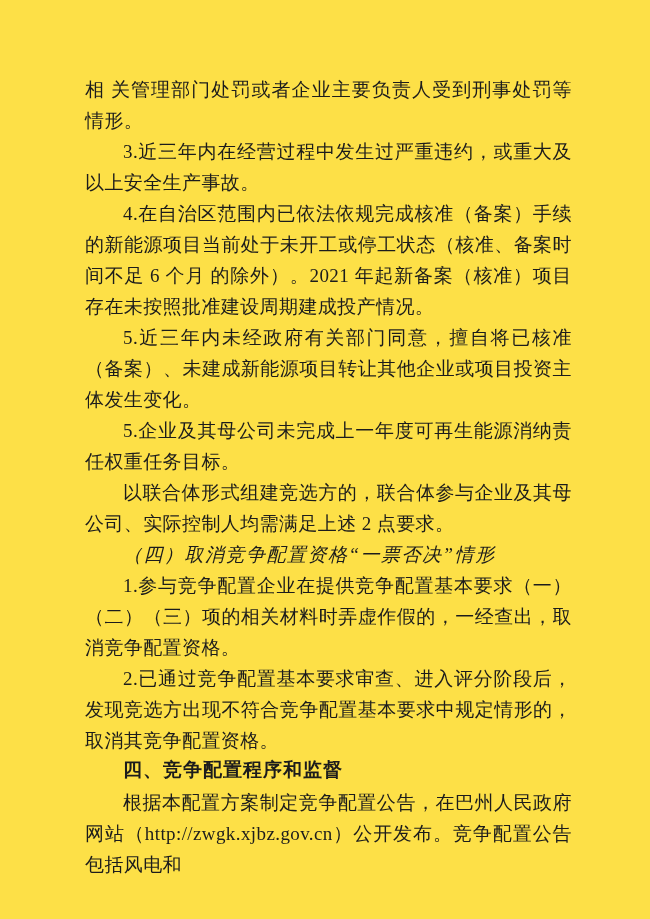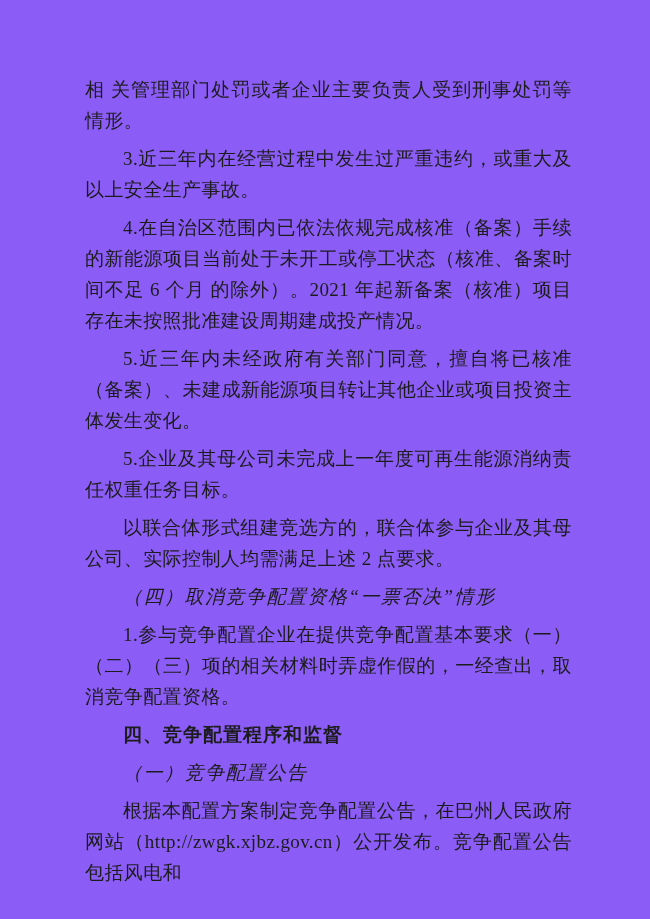--- a/index.html
+++ b/index.html
@@ -4,65 +4,64 @@
 <style>
   html, body {
     margin: 0;
     padding: 0;
     background: #ffffff;
   }
   .page {
     position: relative;
     width: 650px;
     height: 919px;
-    background: #8b5cf6;
+    background: #fde047;
     overflow: hidden;
     font-family: "Liberation Serif", "DejaVu Serif", serif;
     color: #1c1c1c;
   }
   .content {
     position: absolute;
     left: 85px;
     top: 74px;
     width: 487px;
   }
   .content p {
     margin: 0;
     font-size: 19px;
     line-height: 31px;
     text-align: justify;
     text-align-last: left;
     letter-spacing: 0.4px;
   }
   .content p.indent {
     text-indent: 2em;
-    margin-top: 7px;
   }
   
   .content p.kai {
     font-style: italic;
     letter-spacing: 1.5px;
   }
   
   .content p.hei {
-    font-family: Liberation Sans, sans-serif;
+    font-family: Liberation Mono, monospace;
     font-weight: bold;
     letter-spacing: 1px;
   }
 </style>
 </head>
 <body>
 
 <div class="page">
   <div class="content">
     <p>相 关管理部门处罚或者企业主要负责人受到刑事处罚等情形。</p>
     <p class="indent">3.近三年内在经营过程中发生过严重违约，或重大及以上安全生产事故。</p>
     <p class="indent">4.在自治区范围内已依法依规完成核准（备案）手续的新能源项目当前处于未开工或停工状态（核准、备案时间不足 6 个月 的除外）。2021 年起新备案（核准）项目存在未按照批准建设周期建成投产情况。</p>
     <p class="indent">5.近三年内未经政府有关部门同意，擅自将已核准（备案）、未建成新能源项目转让其他企业或项目投资主体发生变化。</p>
     <p class="indent">5.企业及其母公司未完成上一年度可再生能源消纳责任权重任务目标。</p>
     <p class="indent">以联合体形式组建竞选方的，联合体参与企业及其母公司、实际控制人均需满足上述 2 点要求。</p>
     <p class="indent kai">（四）取消竞争配置资格“一票否决”情形</p>
     <p class="indent">1.参与竞争配置企业在提供竞争配置基本要求（一）（二）（三）项的相关材料时弄虚作假的，一经查出，取消竞争配置资格。</p>
+    <p class="indent">2.已通过竞争配置基本要求审查、进入评分阶段后，发现竞选方出现不符合竞争配置基本要求中规定情形的，取消其竞争配置资格。</p>
     <p class="indent hei">四、竞争配置程序和监督</p>
-    <p class="indent kai">（一）竞争配置公告</p>
     <p class="indent">根据本配置方案制定竞争配置公告，在巴州人民政府网站（http://zwgk.xjbz.gov.cn）公开发布。竞争配置公告包括风电和</p>
   </div>
 </div>
 
 </body></html>

